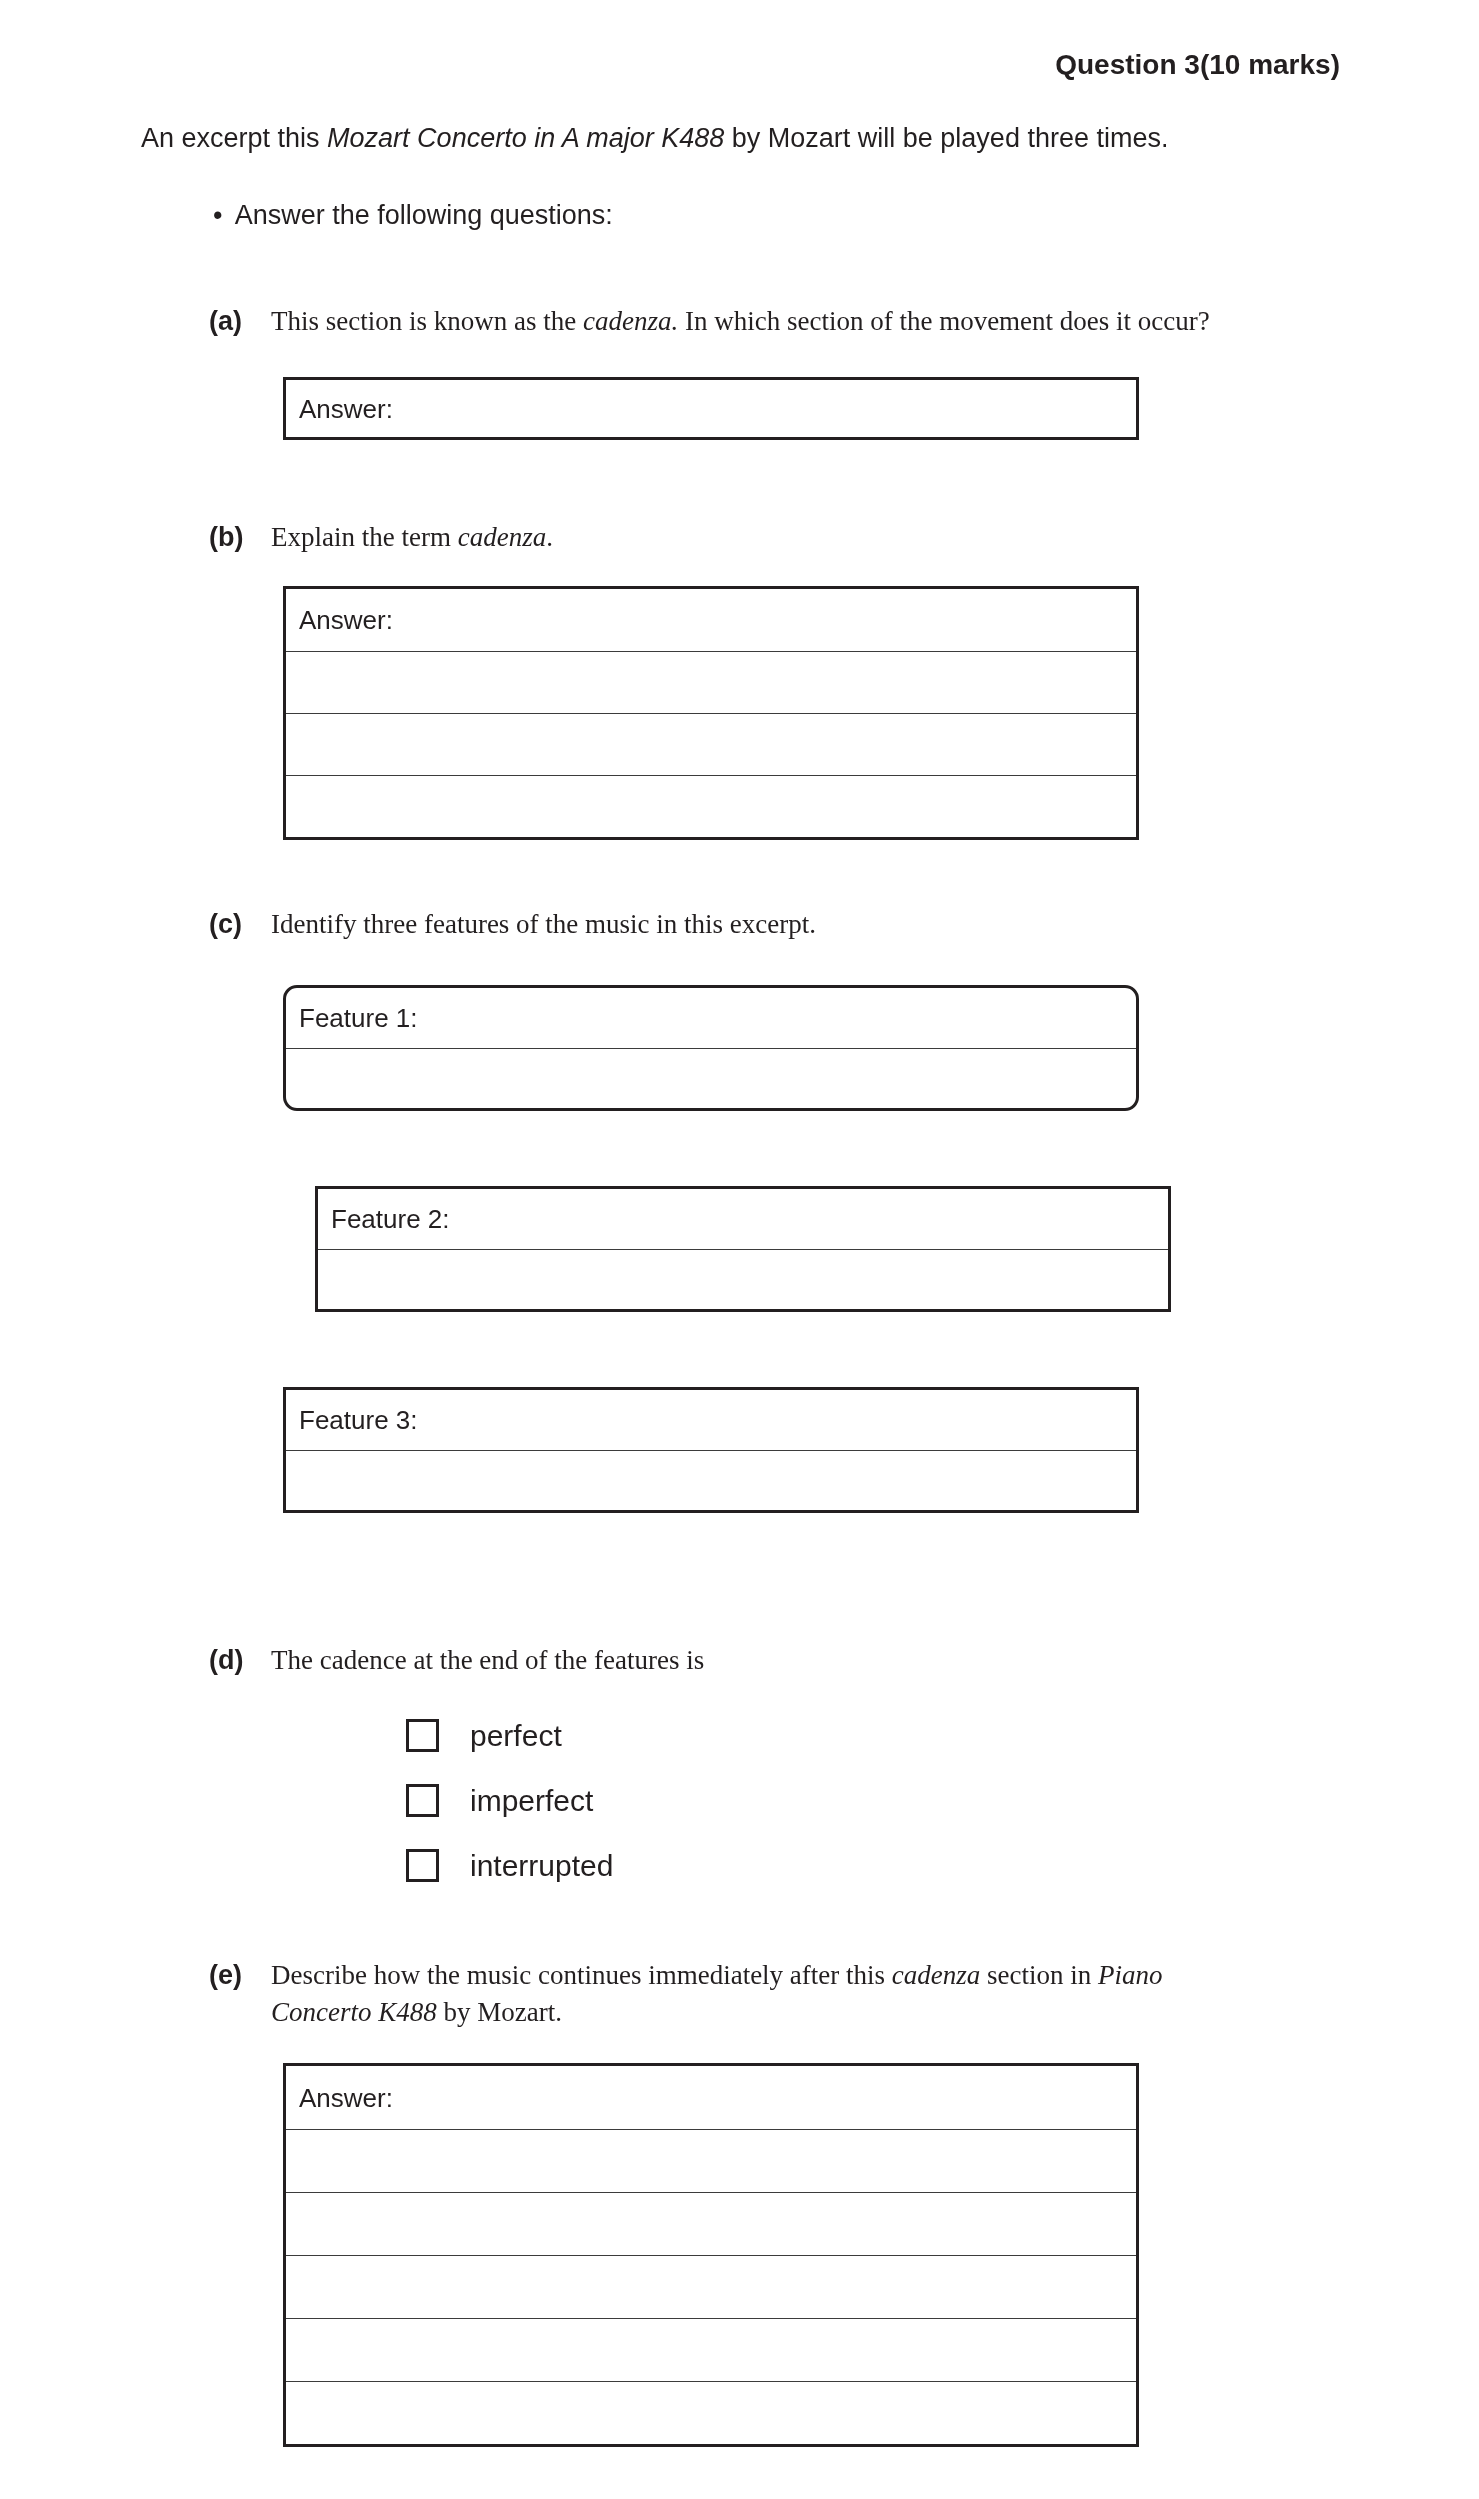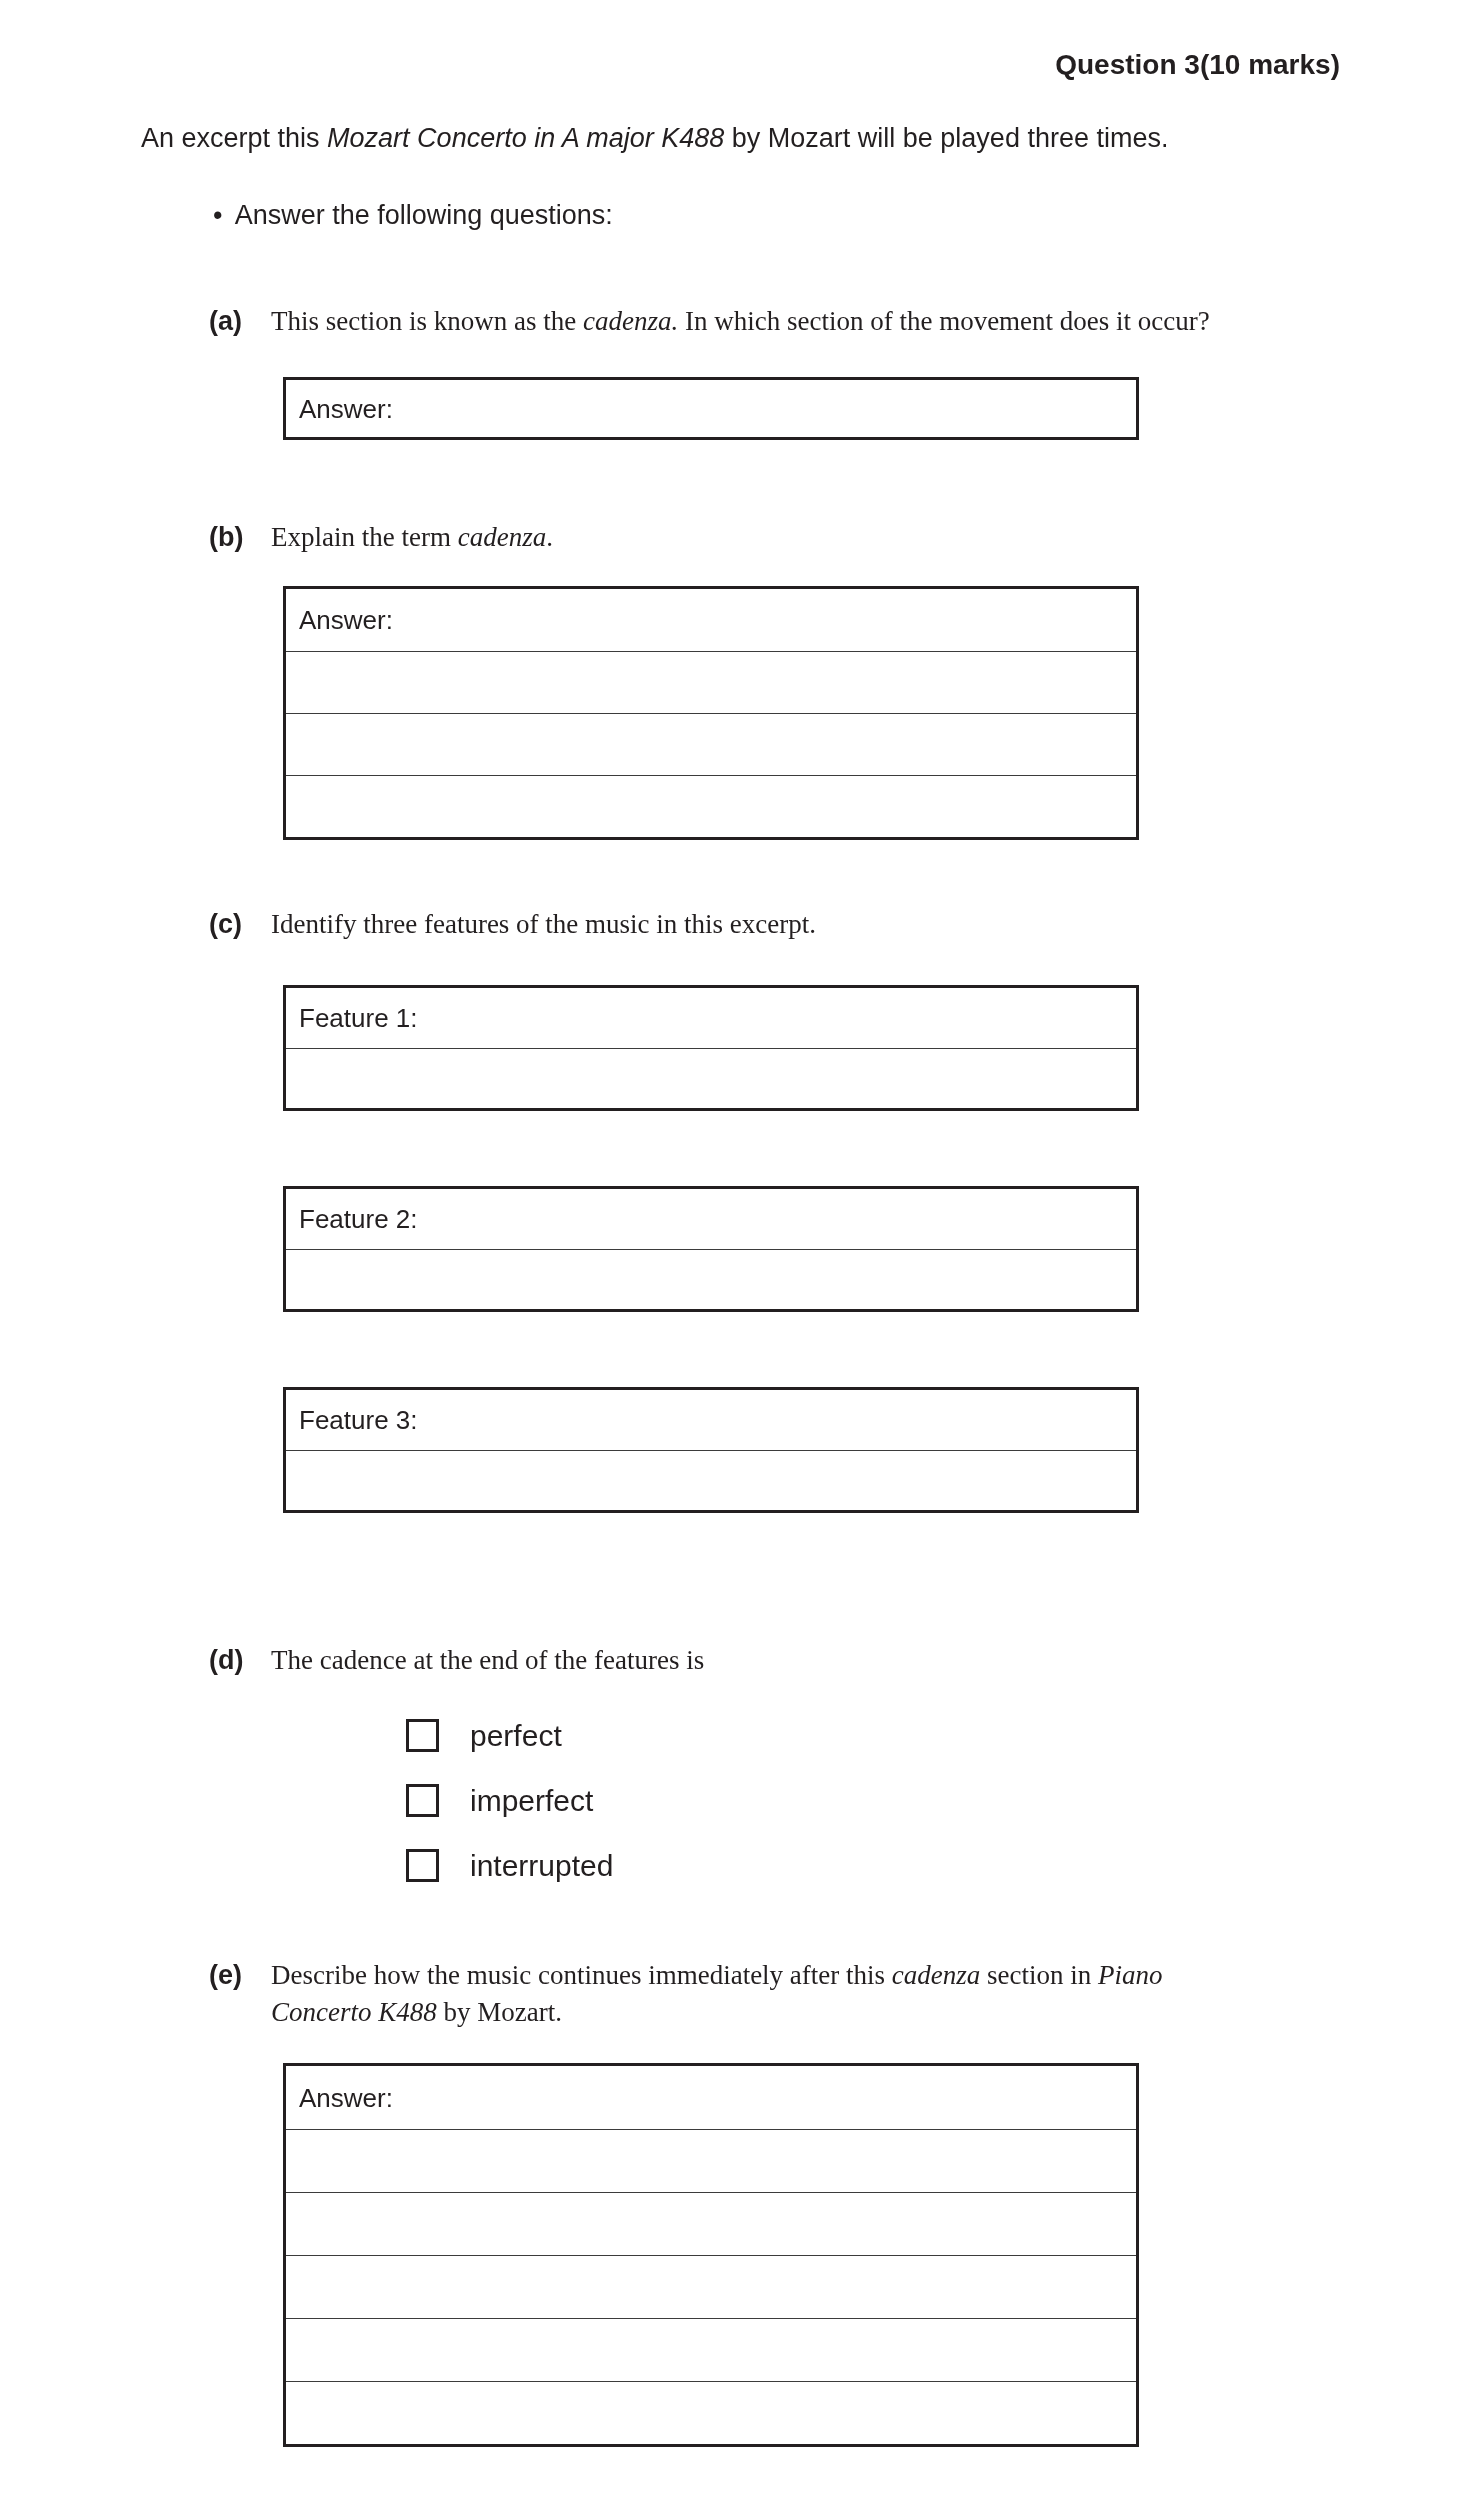--- a/index.html
+++ b/index.html
@@ -43,22 +43,22 @@
   }
   .box .row { position:relative; }
   .box .row + .row { border-top:1.6px solid #3b3b3b; }
   .box .lbl {
     position:absolute; left:13px; top:50%; transform:translateY(-50%);
     font-size:26px; line-height:1;
   }
 
   .box-a { top:377px; }   .box-a .row { height:57px; }
   .box-b { top:586px; }   .box-b .row { height:62px; }
-  .box-f1 { top:985px; } .box-f1 .row { height:60px; }
-  .box-f2 { top:1186px; } .box-f2 .row { height:60px; }
+  .box-f1 { top:985px;border-radius:14px; } .box-f1 .row { height:60px; }
+  .box-f2 { top:1186px;margin-left:32px; } .box-f2 .row { height:60px; }
   .box-f3 { top:1387px; } .box-f3 .row { height:60px; }
   .box-e { top:2063px; }  .box-e .row { height:63px; }
 
   
   .options { position:absolute; left:406px; top:1719px; }
   .opt { display:flex; align-items:center; margin-bottom:32px; }
   .opt .cb {
     width:33px; height:33px;
     border:3.3px solid #231f20; background:#ffffff;
     flex:0 0 auto;

